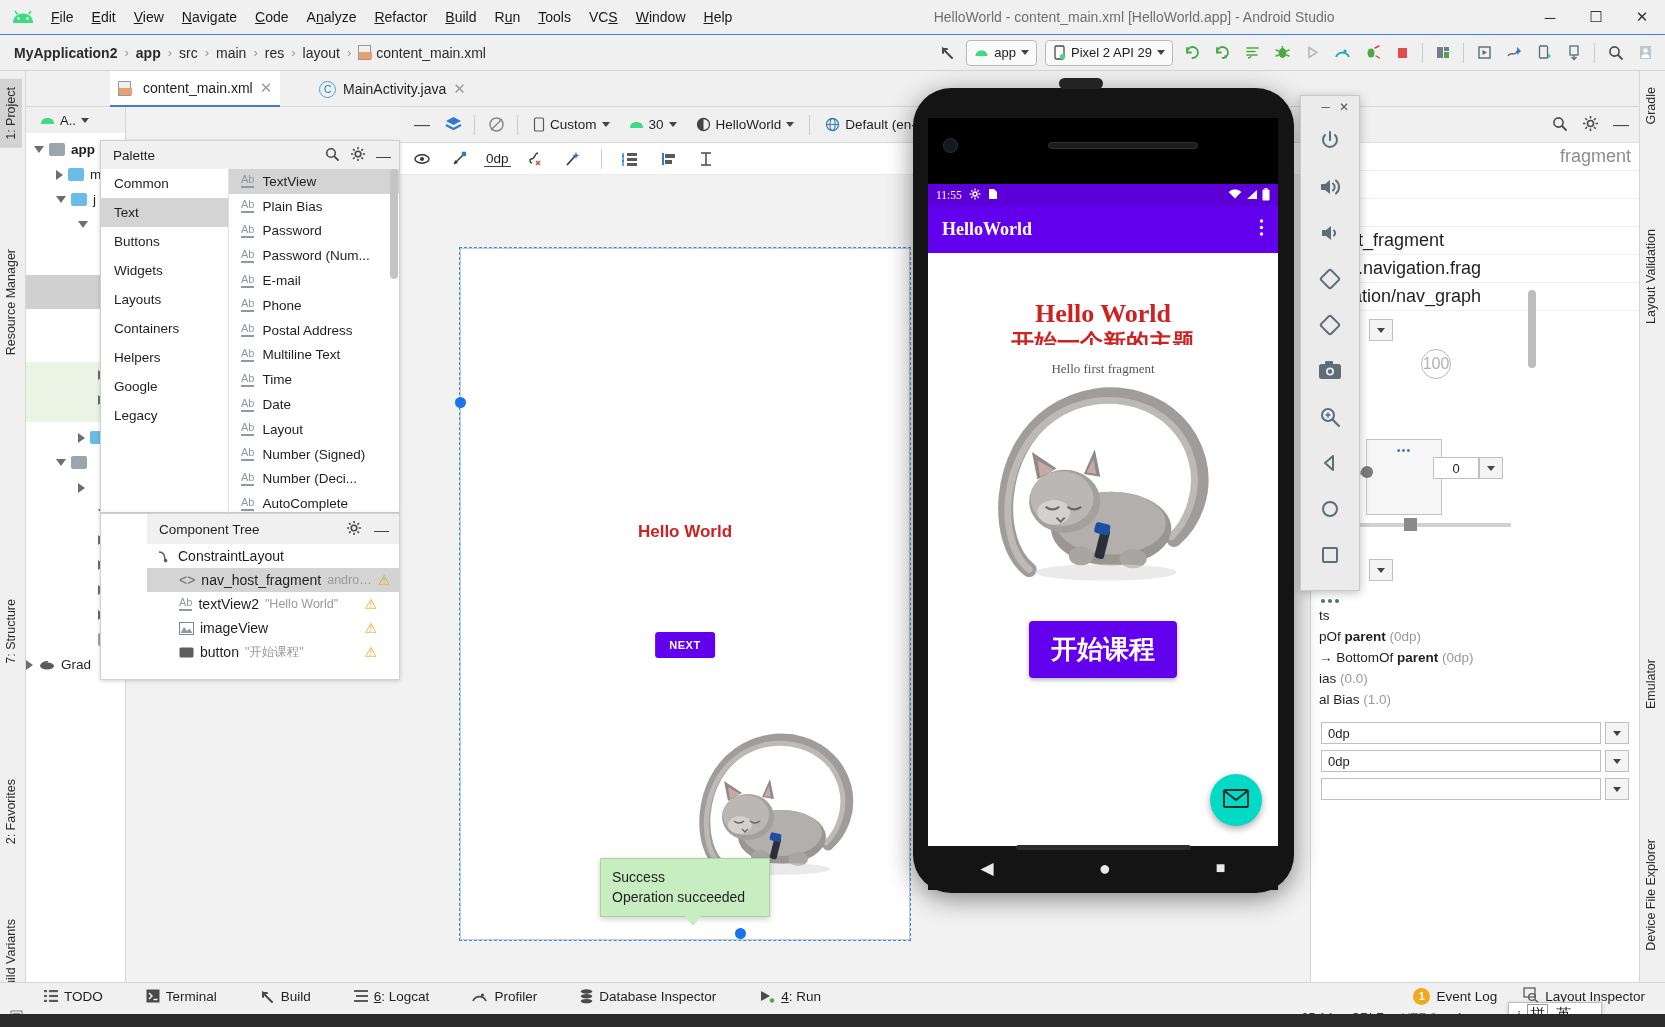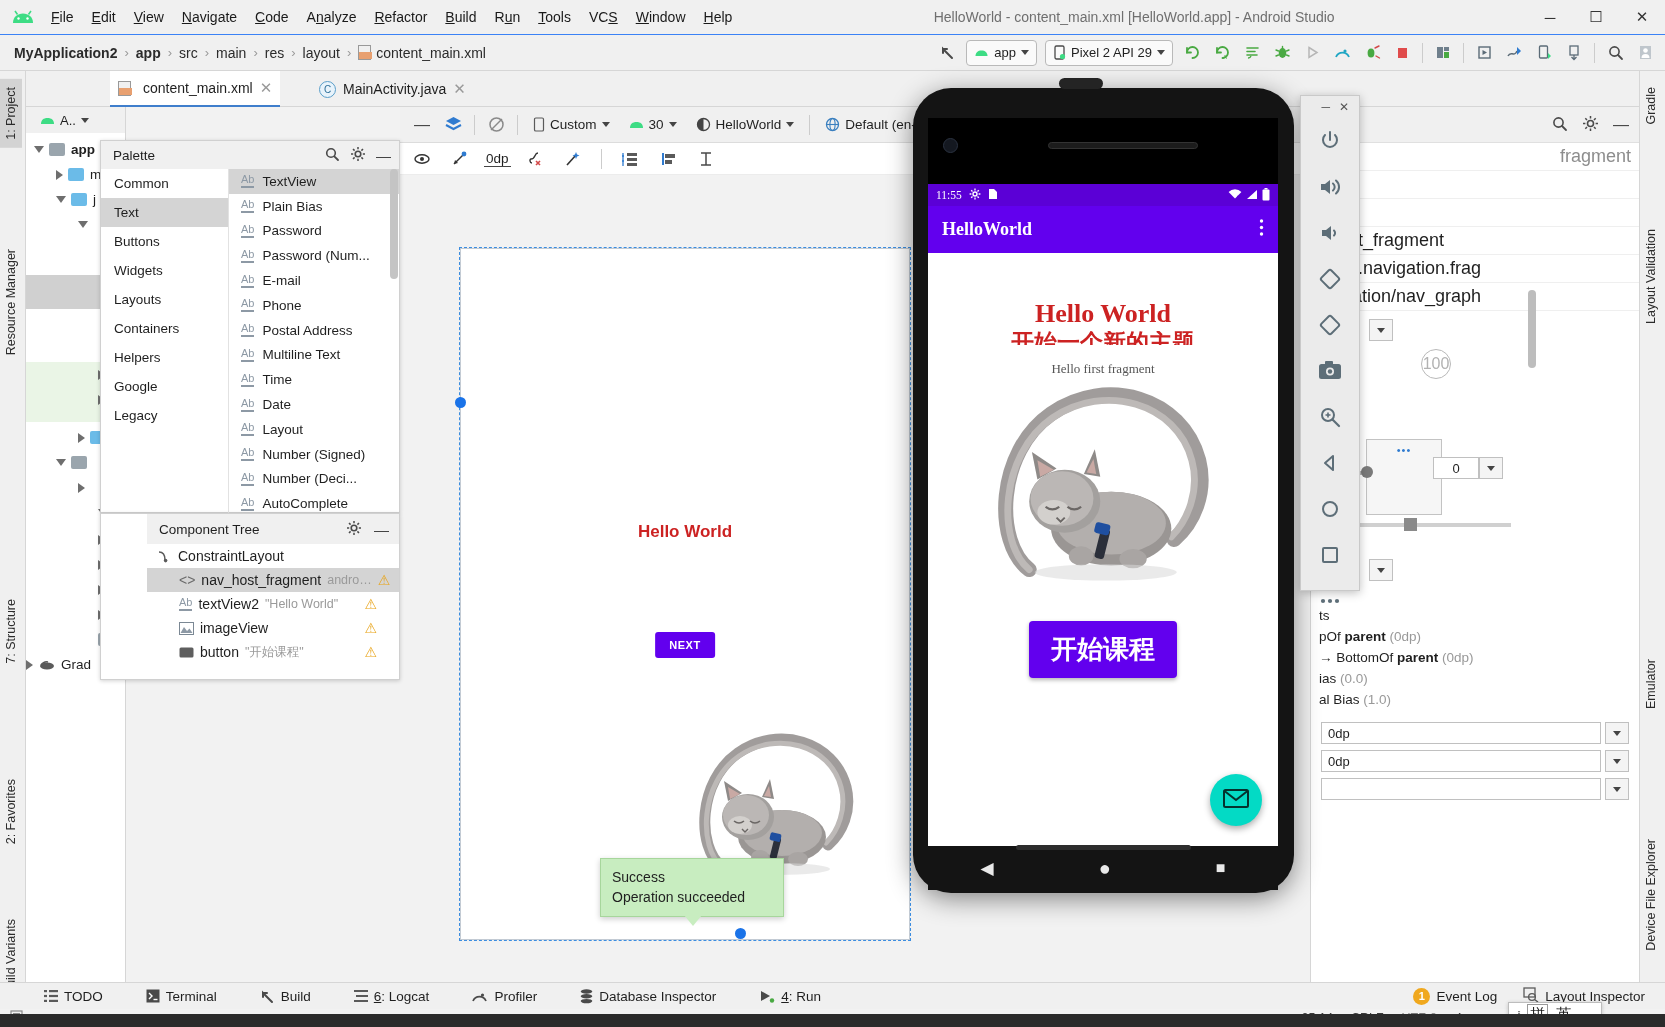--- a/index.html
+++ b/index.html
@@ -160,21 +160,21 @@
       box-shadow:0 3px 7px rgba(0,0,0,.33); }
 
   
   #emutools{ left:1300px; top:95px; width:60px; height:496px; background:#ebebeb;
       border:1px solid #c9c9c9; box-shadow:0 2px 9px rgba(0,0,0,.25); }
   #emutoolshdr{ height:22px; display:flex; align-items:center; justify-content:flex-end;
       gap:9px; padding-right:10px; font-size:12px; color:#555; }
   .etool{ height:46px; display:flex; align-items:center; justify-content:center; color:#5d6e78; }
 
   
-  #balloon{ left:600px; top:858px; width:184px; background:#c8edc0; border:1px solid #a7d69c;
+  #balloon{ left:600px; top:858px; width:170px; background:#c8edc0; border:1px solid #a7d69c;
       padding:8px 11px; font-size:14px; line-height:1.45; box-shadow:0 2px 6px rgba(0,0,0,.2); }
   #balloontip{ left:684px; top:915px; width:0;height:0;
       border-left:9px solid transparent;border-right:9px solid transparent;border-top:11px solid #c8edc0; }
 
   
   #bottombar{ left:0; top:982px; width:1665px; height:27px; background:#f0f0f0;
       border-top:1px solid #d6d6d6; display:flex; align-items:center; padding-left:34px; }
   .bbtn{ display:flex; align-items:center; gap:6px; padding:3px 10px; font-size:13.5px; }
   .bbtn u{ text-decoration:underline; }
   #bottomright{ margin-left:auto; display:flex; align-items:center; padding-right:10px; gap:6px; }

